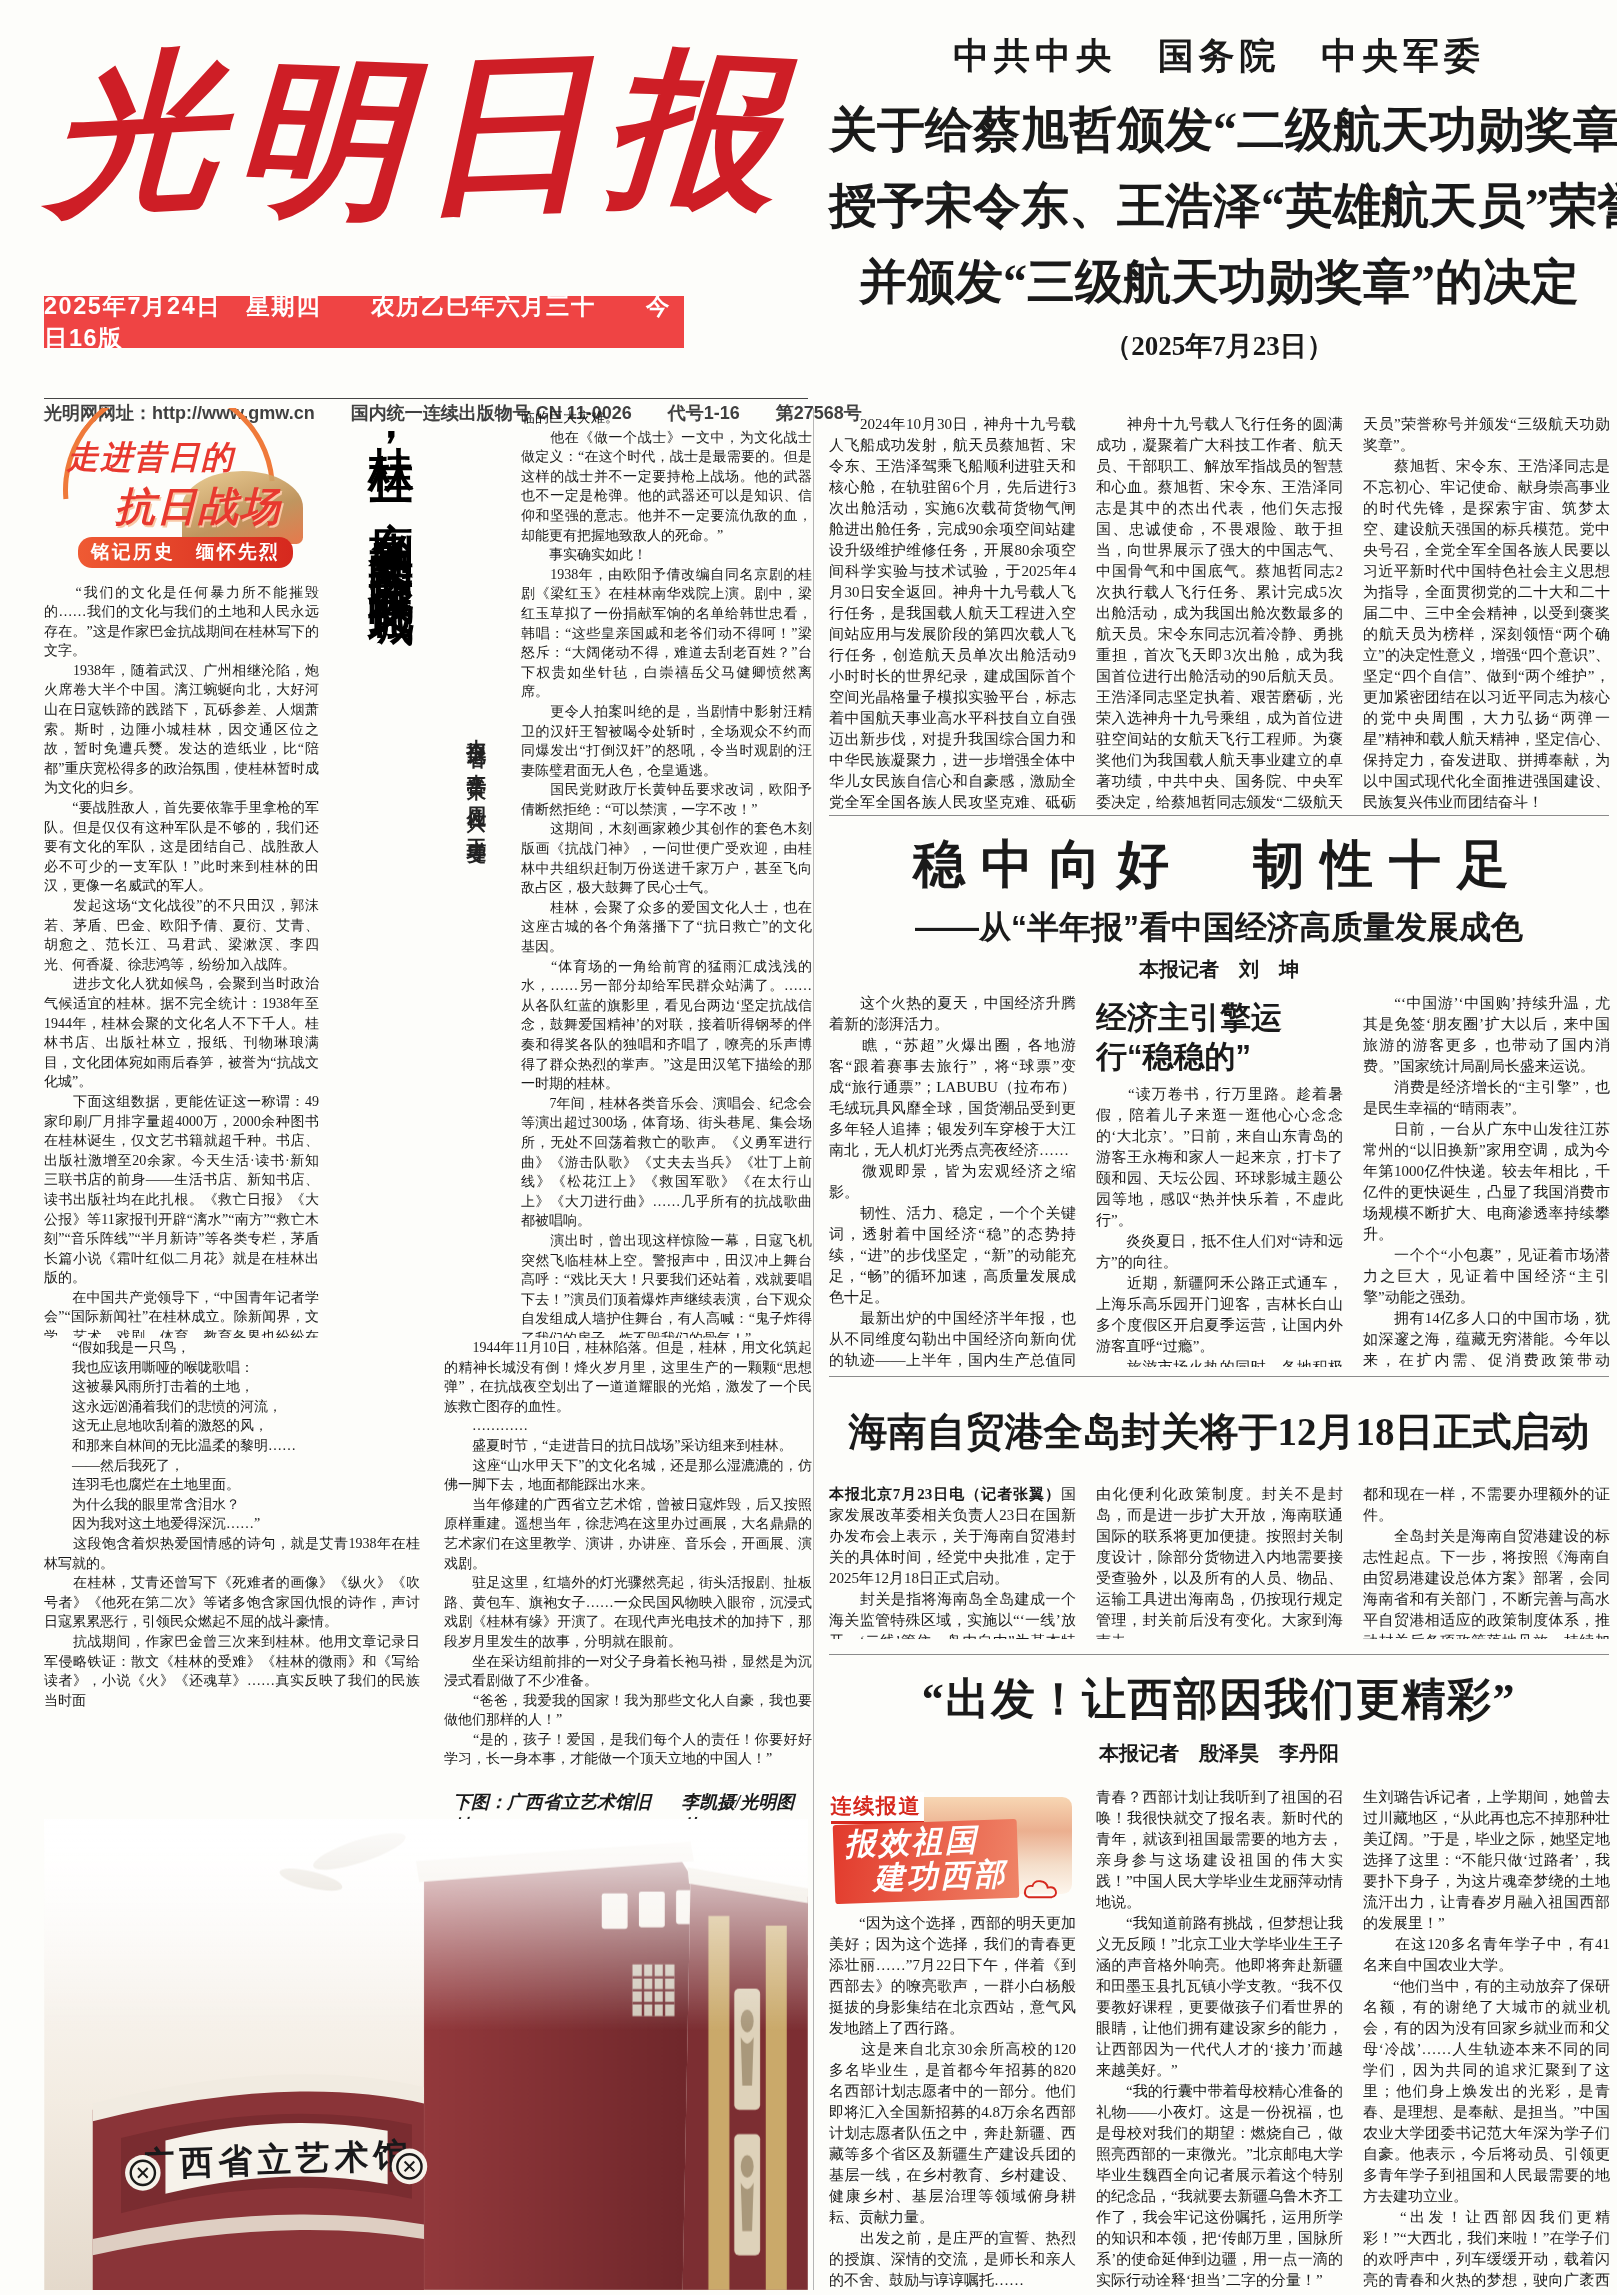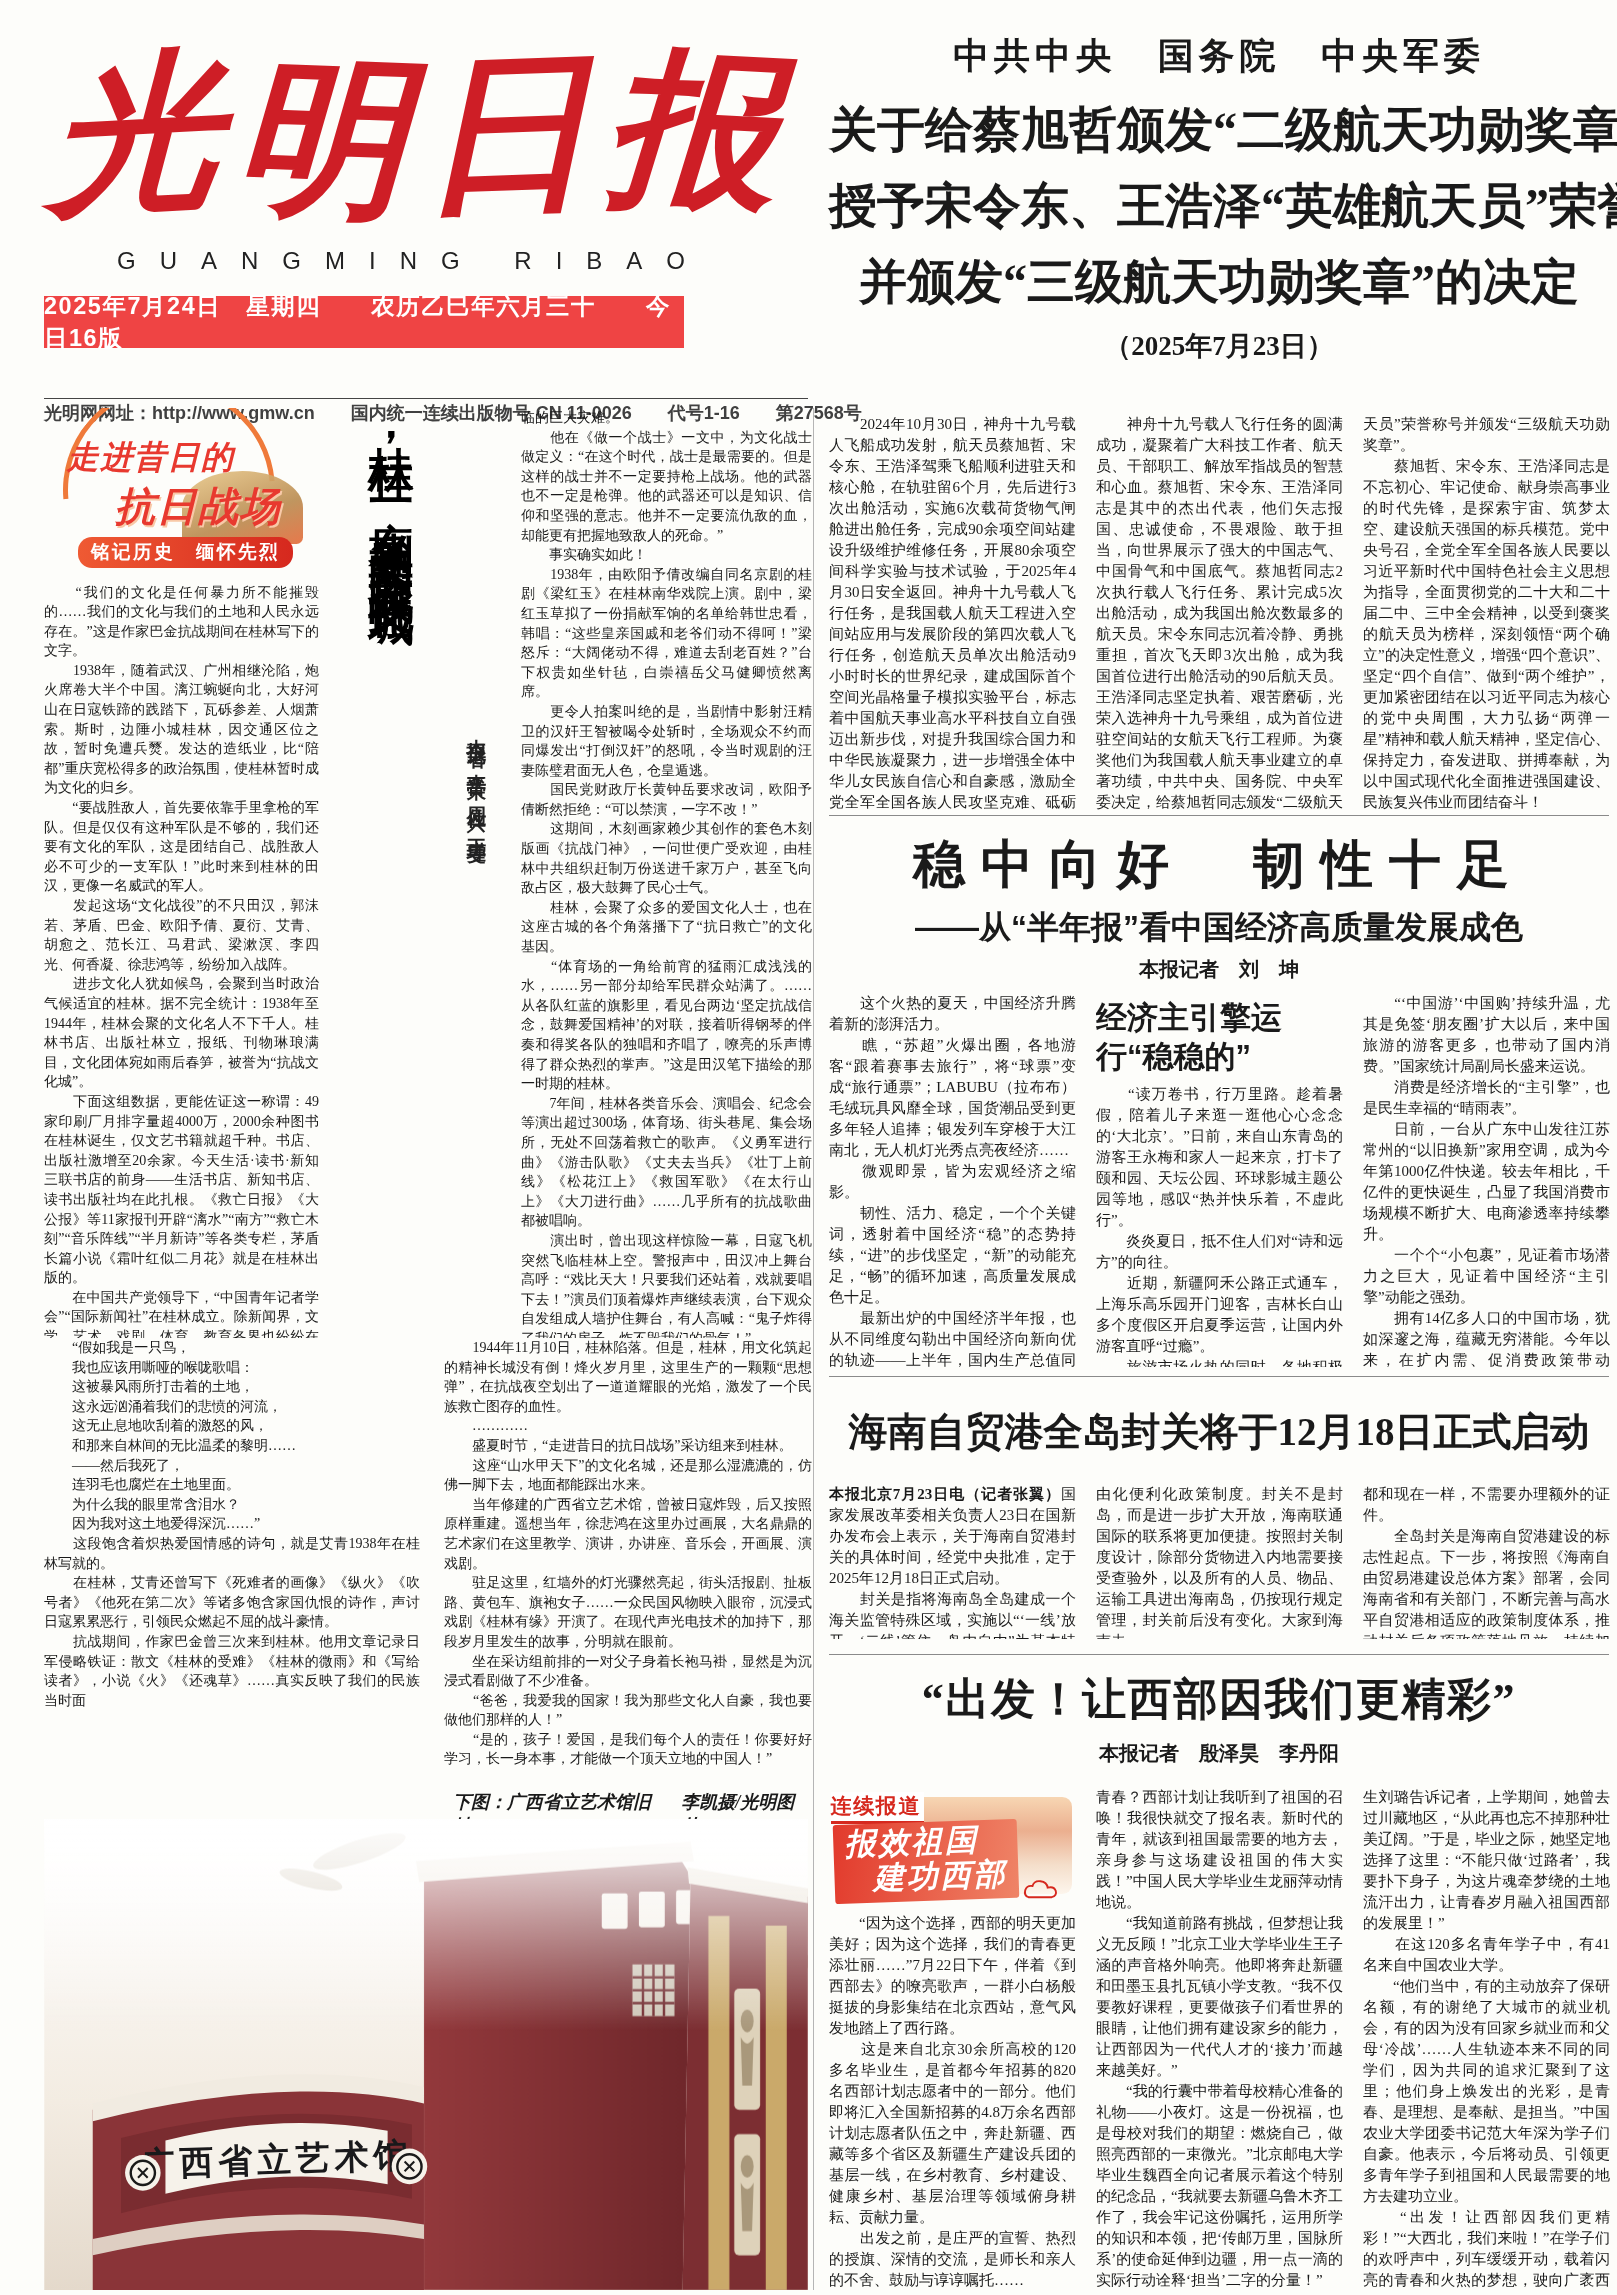--- a/index.html
+++ b/index.html
@@ -94,21 +94,20 @@
 <body>
 
 <div class="page">
 
   <div class="abs masthead">
     <span>光</span>
       <span>明</span>
       <span>日</span>
       <span>报</span>
   </div>
-  <div class="abs pinyin">GUANGMING RIBAO</div>
   <div class="abs datebar">2025年7月24日　星期四　　农历乙巳年六月三十　　今日16版</div>
   <div class="abs infoline">光明网网址：http://www.gmw.cn　　国内统一连续出版物号 CN 11-0026　　代号1-16　　第27568号</div>
   <div class="abs head-rule"></div>
 
   <div class="abs dec-head">
     <div class="dec-org">中共中央　国务院　中央军委</div>
     <div class="dec-t">关于给蔡旭哲颁发“二级航天功勋奖章”</div>
     <div class="dec-t">授予宋令东、王浩泽“英雄航天员”荣誉称号</div>
     <div class="dec-t">并颁发“三级航天功勋奖章”的决定</div>
     <div class="dec-date">（2025年7月23日）</div>

